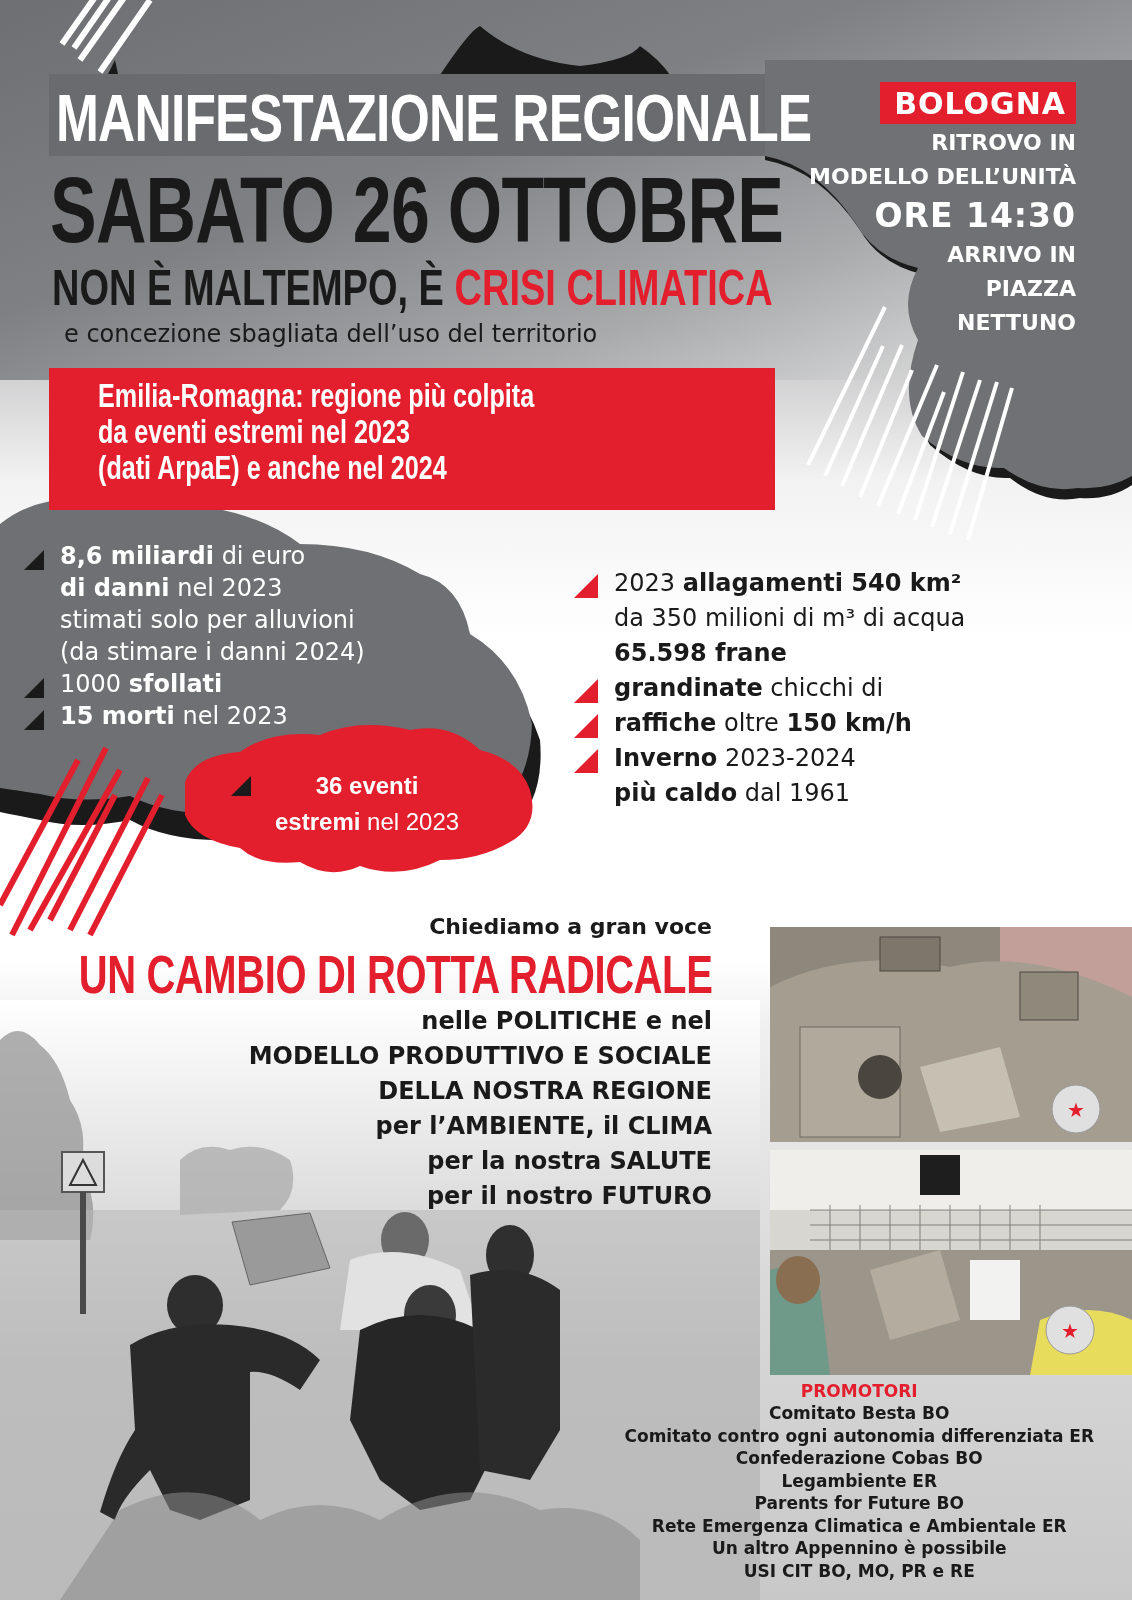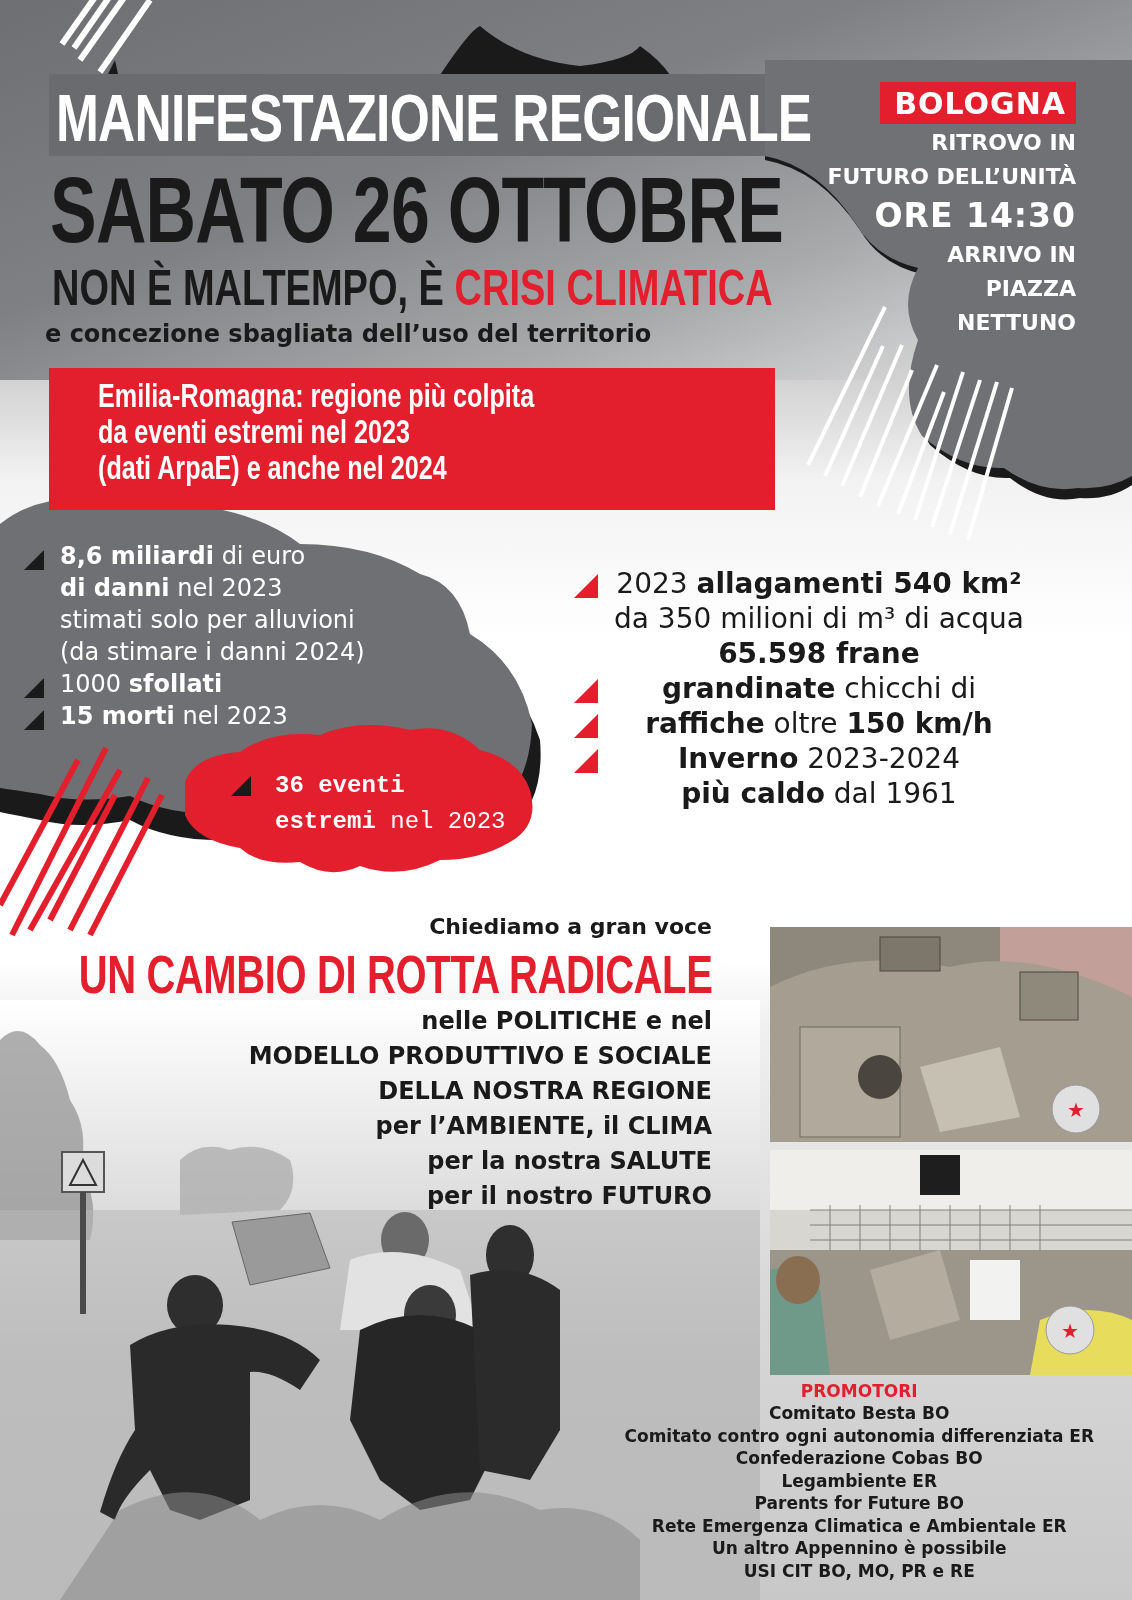--- a/index.html
+++ b/index.html
@@ -15,44 +15,44 @@
 
   svg.deco { position: absolute; left: 0; top: 0; }
   .title-bar { position: absolute; left: 49px; top: 74px; width: 716px; height: 82px; background: #6a6b6e; }
   .t1 { position: absolute; left: 56px; top: 78px; font-family: "Liberation Sans", sans-serif; font-weight: 700;
     font-size: 66px; color: #fff; letter-spacing: -1px; transform: scaleX(0.78); transform-origin: left center; white-space: nowrap; line-height: 80px; }
   .t2 { position: absolute; left: 50px; top: 160px; font-weight: 700; font-size: 92px; color: #1a1a1a;
     transform: scaleX(0.76); transform-origin: left center; white-space: nowrap; line-height: 100px; letter-spacing: -1px; }
   .t3 { position: absolute; left: 52px; top: 260px; font-weight: 700; font-size: 50px; color: #1a1a1a;
     transform: scaleX(0.76); transform-origin: left center; white-space: nowrap; line-height: 56px; }
   .t3 .red { color: #e31e2d; }
-  .t4 { position: absolute; left: 45px; top: 320px; font-family: "DejaVu Sans", sans-serif; font-weight: 700; font-size: 24px; color: #1a1a1a;
+  .t4 { position: absolute; left: 64px; top: 320px; font-family: "DejaVu Sans", sans-serif; font-weight: 400; font-size: 24px; color: #1a1a1a;
     white-space: nowrap; letter-spacing: 0px; transform: scaleX(1.0); transform-origin: left center; }
 
   .side-info { position: absolute; right: 56px; top: 82px; text-align: right; font-family: "DejaVu Sans", sans-serif; font-weight: 700; color: #fff; }
   .badge-city { display: inline-block; background: #e31e2d; color: #ffffff; font-size: 30px; padding: 2px 10px 0 14px; letter-spacing: 1px; line-height: 40px; }
   .side-line { font-size: 22px; line-height: 34px; }
   .side-time { font-size: 33px; line-height: 44px; letter-spacing: 1px; }
 
   .red-box { position: absolute; left: 49px; top: 368px; width: 726px; height: 142px; background: #e31e2d; }
   .red-box-text { position: absolute; left: 98px; top: 377px; font-weight: 700; color: #fff; font-size: 34px; line-height: 36px;
     transform: scaleX(0.74); transform-origin: left top; white-space: nowrap; }
 
   .stats-left { position: absolute; left: 60px; top: 540px; color: #fff; font-family: "DejaVu Sans", sans-serif; font-size: 24px; line-height: 32px; }
   .stats-left .row { position: relative; padding-left: 0; white-space: nowrap; }
   .stats-left b { font-weight: 700; }
   .tri-black { position: absolute; left: -36px; top: 10px; width: 0; height: 0;
     border-left: 20px solid transparent; border-bottom: 20px solid #1a1a1a; }
   .tri-red { position: absolute; left: -40px; top: 8px; width: 0; height: 0;
     border-left: 24px solid transparent; border-bottom: 24px solid #e31e2d; }
 
-  .red-cloud-text { position: absolute; left: 275px; top: 768px; color: #fff; font-family: Liberation Mono, monospace; font-size: 24px; line-height: 36px; white-space: nowrap; }
+  .red-cloud-text { position: absolute; left: 275px; top: 768px; color: #fff; font-family: Liberation Sans, sans-serif; font-size: 24px; line-height: 36px; white-space: nowrap; text-align: center; }
   .red-cloud-text b { font-weight: 700; }
 
-  .stats-right { position: absolute; left: 614px; top: 566px; color: #1a1a1a; font-family: "DejaVu Sans", sans-serif; font-size: 28px; line-height: 35px; text-align: center; }
+  .stats-right { position: absolute; left: 614px; top: 566px; color: #1a1a1a; font-family: "DejaVu Sans", sans-serif; font-size: 24px; line-height: 35px; }
   .stats-right .row { position: relative; white-space: nowrap; }
   .stats-right b { font-weight: 700; }
 
   .photo-flood { position: absolute; left: 0; top: 1000px; width: 760px; height: 600px; }
 
   .demand { position: absolute; right: 420px; top: 910px; text-align: right; color: #1a1a1a; font-family: "DejaVu Sans", sans-serif; font-weight: 700; }
   .demand .lead { font-size: 22px; line-height: 34px; }
   .demand .big { font-family: "Liberation Sans", sans-serif; color: #e31e2d; font-size: 54px; line-height: 60px; display: inline-block;
     transform: scaleX(0.74); transform-origin: right center; white-space: nowrap; letter-spacing: -0.5px; }
   .demand .line { font-size: 24px; line-height: 35px; white-space: nowrap; }
@@ -119,21 +119,21 @@
   <div class="t1">MANIFESTAZIONE REGIONALE</div>
   <div class="t2">SABATO 26 OTTOBRE</div>
   <div class="t3">
     <span>NON È MALTEMPO, È </span><span class="red">CRISI CLIMATICA</span>
   </div>
   <div class="t4">e concezione sbagliata dell’uso del territorio</div>
 
   <div class="side-info">
     <div><span class="badge-city">BOLOGNA</span></div>
     <div class="side-line" style="margin-top:2px">RITROVO IN</div>
-    <div class="side-line">FUTURO DELL’UNITÀ</div>
+    <div class="side-line">MODELLO DELL’UNITÀ</div>
     <div class="side-time">ORE 14:30</div>
     <div class="side-line">ARRIVO IN</div>
     <div class="side-line">PIAZZA</div>
     <div class="side-line">NETTUNO</div>
   </div>
 
   <div class="red-box"></div>
   <div class="red-box-text">
     <div>Emilia-Romagna: regione più colpita</div>
     <div>da eventi estremi nel 2023</div>

